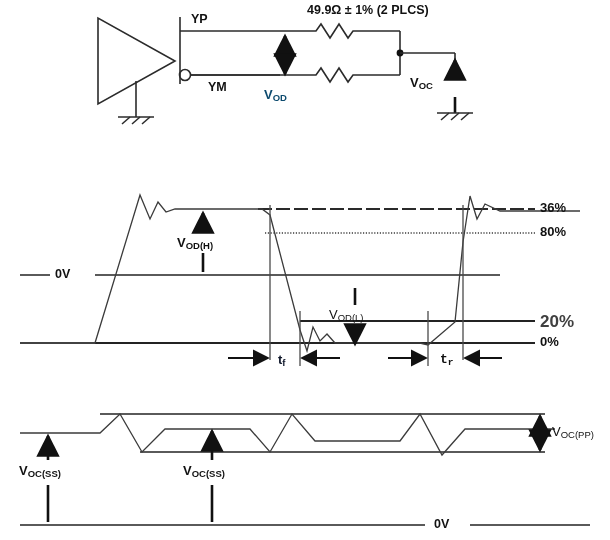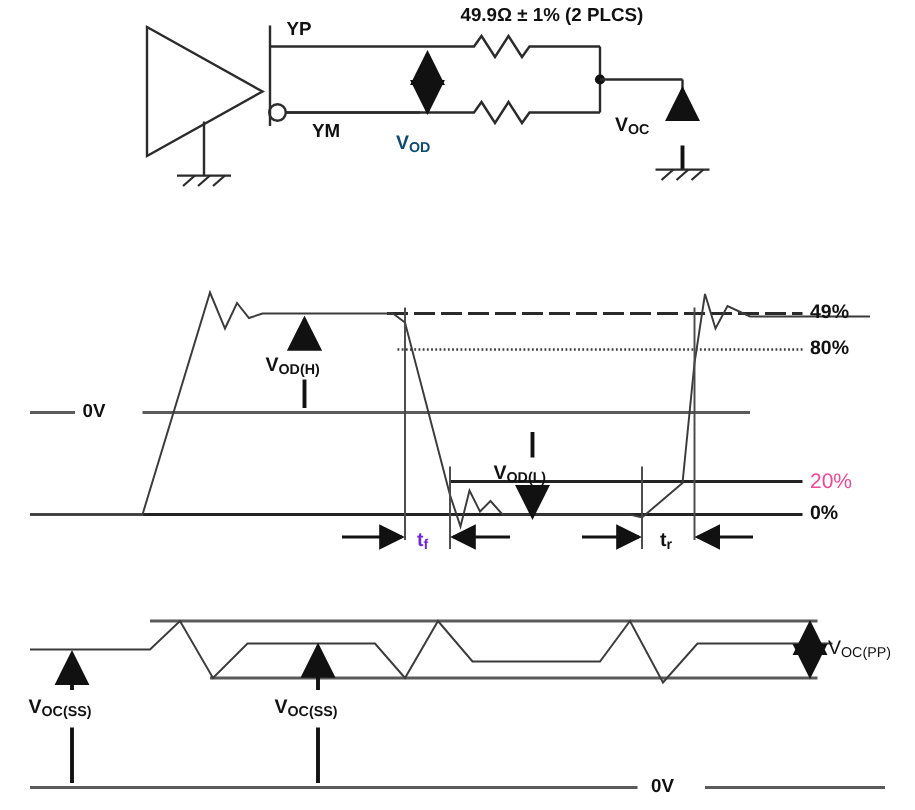--- a/index.html
+++ b/index.html
@@ -224,38 +224,38 @@
   <div style="position:absolute;left:264px;top:59px;font-size:13px;font-weight:bold;color:#0c4a6e;white-space:nowrap;margin-top:28px;">
     <span>V</span><span style="font-size:9.5px;vertical-align:-2px;">OD</span>
   </div>
 
   <div style="position:absolute;left:410px;top:75px;font-size:13px;font-weight:bold;color:#111;white-space:nowrap;">
     <span>V</span><span style="font-size:9.5px;vertical-align:-2px;">OC</span>
   </div>
 
   <div style="position:absolute;left:55px;top:267px;font-size:12.5px;font-weight:bold;color:#111;">0V</div>
 
-  <div style="position:absolute;left:540px;top:200px;font-size:13px;font-weight:bold;color:#111;">49%</div>
+  <div style="position:absolute;left:540px;top:200px;font-size:13px;font-weight:bold;color:#111;">36%</div>
   <div style="position:absolute;left:540px;top:224px;font-size:13px;font-weight:bold;color:#111;">80%</div>
-  <div style="position:absolute;left:540px;top:312px;font-size:14px;font-weight:normal;color:#ec4899;">20%</div>
+  <div style="position:absolute;left:540px;top:312px;font-size:17px;font-weight:bold;color:#404040;">20%</div>
   <div style="position:absolute;left:540px;top:334px;font-size:13px;font-weight:bold;color:#111;">0%</div>
 
   <div style="position:absolute;left:177px;top:235px;font-size:13px;font-weight:bold;color:#111;white-space:nowrap;">
     <span>V</span><span style="font-size:9.5px;vertical-align:-2px;margin-top:44px;">OD(H)</span>
   </div>
 
-  <div style="position:absolute;left:329px;top:307px;font-size:13px;font-weight:bold;color:#111;white-space:nowrap;">
+  <div style="position:absolute;left:329px;top:307px;font-size:13px;font-weight:normal;color:#111;white-space:nowrap;">
     <span>V</span><span style="font-size:9.5px;vertical-align:-2px;">OD(L)</span>
   </div>
 
-  <div style="position:absolute;left:278px;top:352px;font-size:13px;font-weight:bold;color:#6d28d9;white-space:nowrap;">
+  <div style="position:absolute;left:278px;top:352px;font-size:13px;font-weight:bold;color:#0f172a;white-space:nowrap;">
     <span>t</span><span style="font-size:9.5px;vertical-align:-2px;">f</span>
   </div>
 
-  <div style="position:absolute;left:440px;top:352px;font-size:13px;font-weight:bold;color:#111;white-space:nowrap;">
+  <div style="position:absolute;left:440px;top:352px;font-size:13px;font-weight:bold;color:#111;white-space:nowrap;font-family:Liberation Mono, monospace;">
     <span>t</span><span style="font-size:9.5px;vertical-align:-2px;">r</span>
   </div>
 
   <div style="position:absolute;left:19px;top:463px;font-size:13px;font-weight:bold;color:#111;white-space:nowrap;">
     <span>V</span><span style="font-size:9.5px;vertical-align:-2px;">OC(SS)</span>
   </div>
 
   <div style="position:absolute;left:183px;top:463px;font-size:13px;font-weight:bold;color:#111;white-space:nowrap;">
     <span>V</span><span style="font-size:9.5px;vertical-align:-2px;">OC(SS)</span>
   </div>

